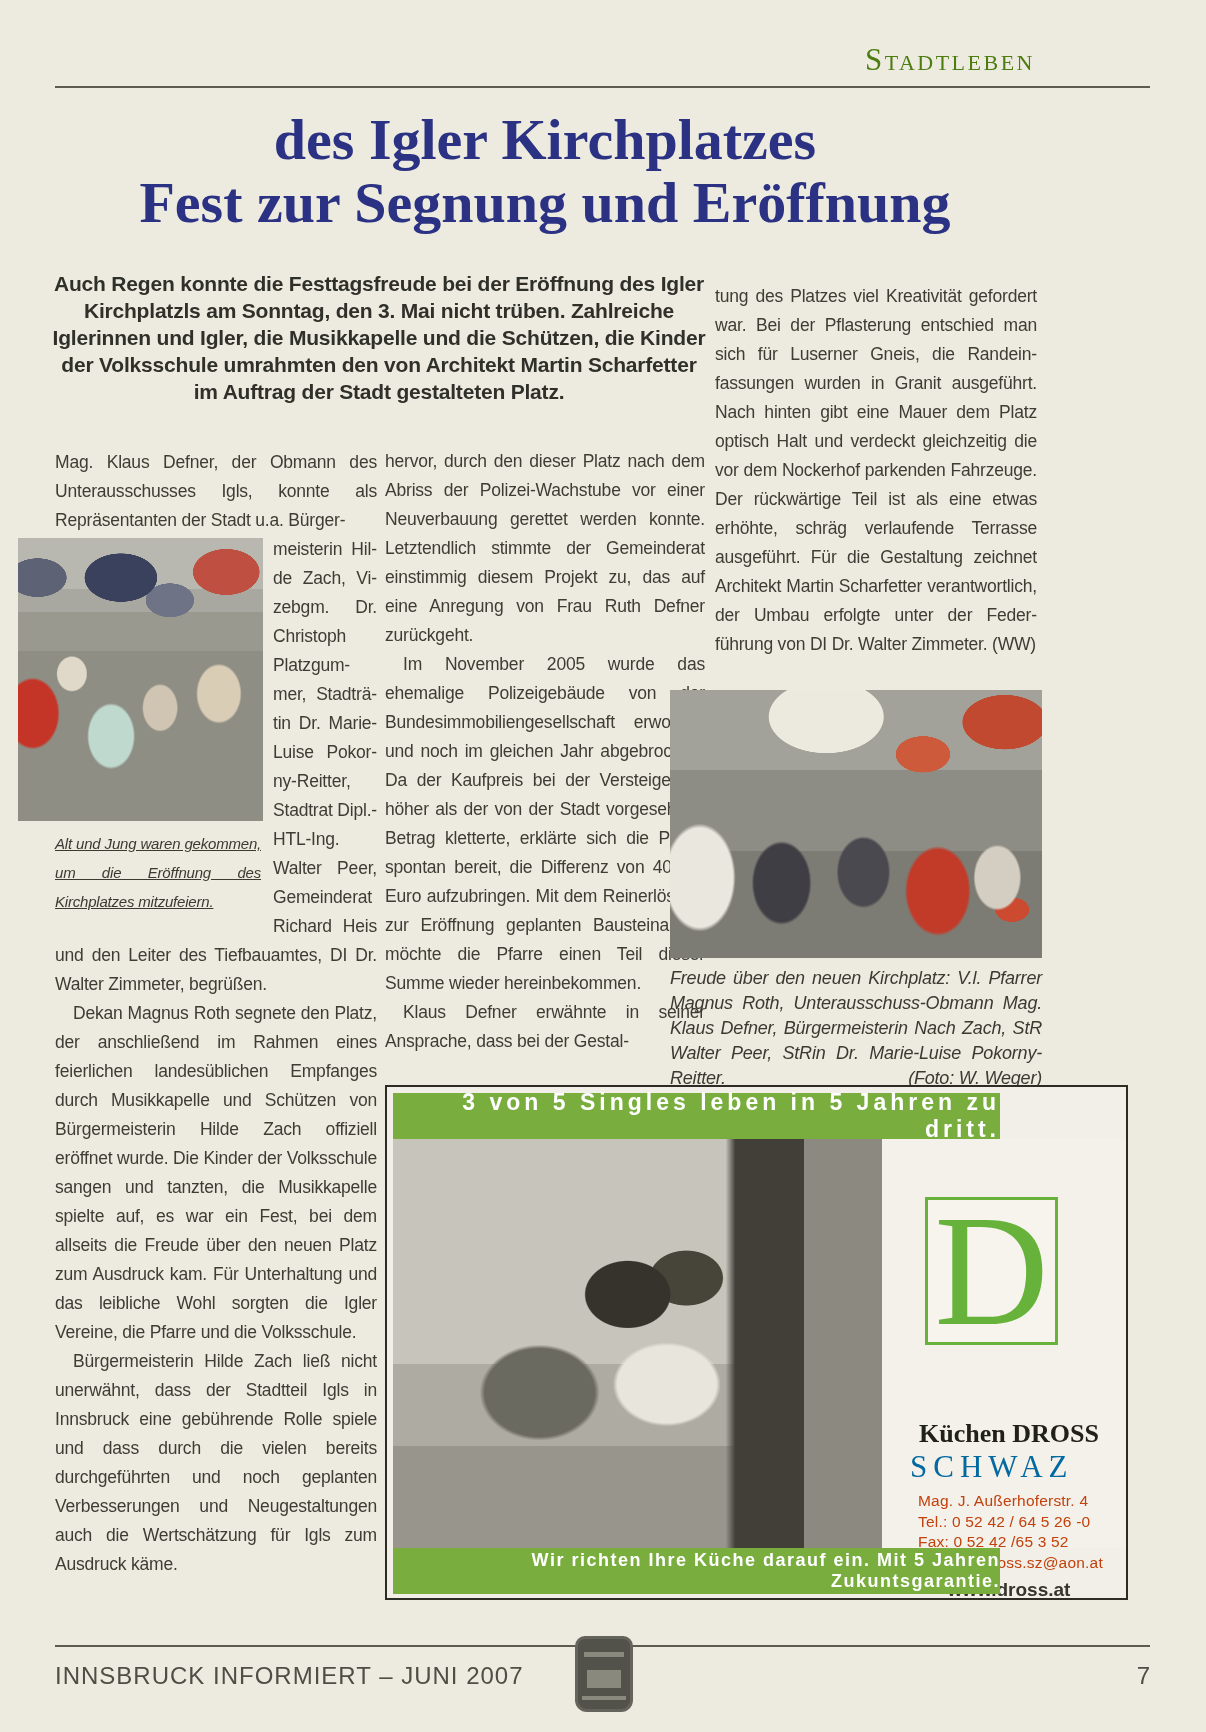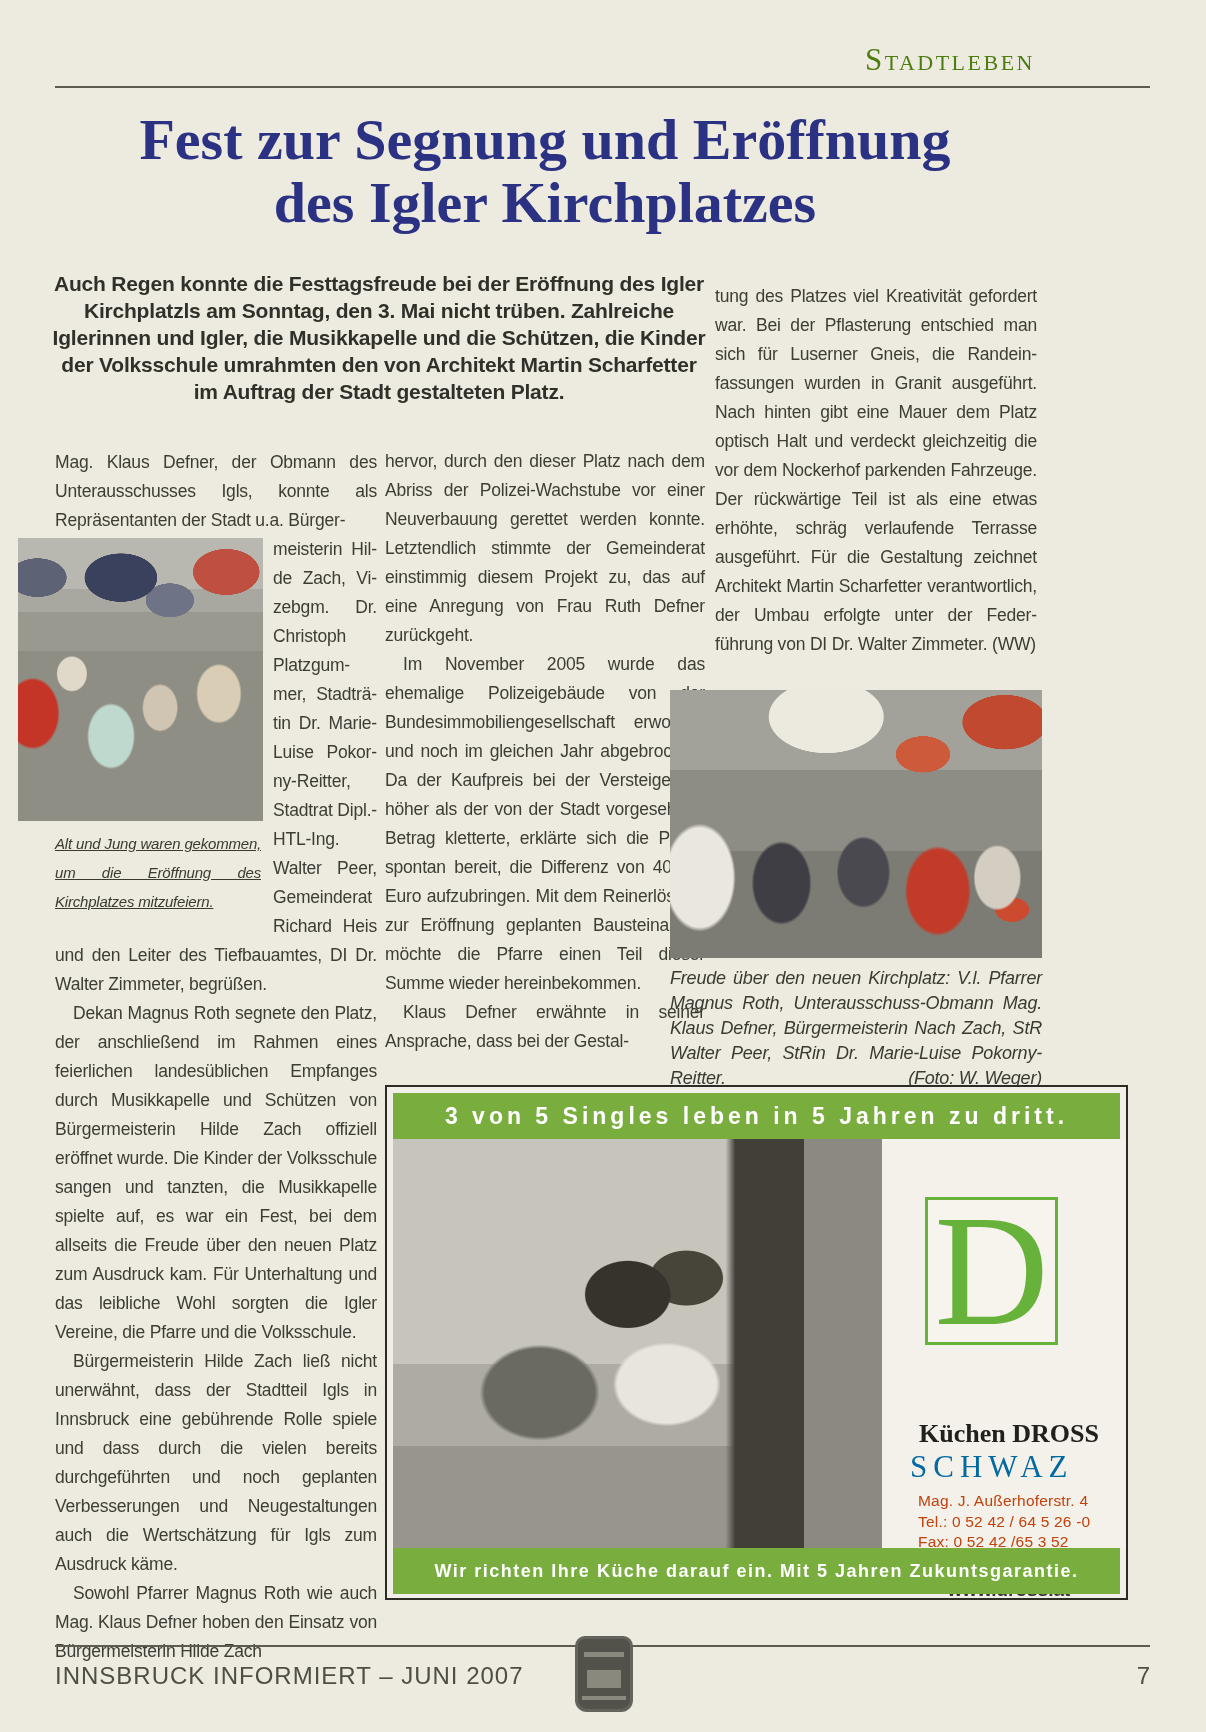--- a/index.html
+++ b/index.html
@@ -77,22 +77,22 @@
     font-style:italic; font-size:18px; line-height:25px; letter-spacing:-0.2px;
     color:#3a3a33; text-align:justify;
   }
   .credit{ position:absolute; right:0; bottom:0; font-style:italic; }
   
   .ad{
     position:absolute; left:385px; top:1085px; width:743px; height:515px;
     border:2px solid #2c2c25; background:#f1efe7; box-sizing:border-box;
   }
   .ad-bar{
-    position:absolute; left:6px; width:727px; height:46px; background:#79ae3e;
-    color:#ffffff; font-weight:bold; display:flex; align-items:center; justify-content:center;
+    position:absolute; left:6px; width:607px; height:46px; background:#79ae3e;
+    color:#ffffff; font-weight:bold; display:flex; align-items:center; justify-content:center;text-align:right;
   }
   .ad-bar.top{ top:6px; font-size:23px; letter-spacing:4px; }
   .ad-bar.bottom{ top:461px; font-size:18px; letter-spacing:1.5px; }
   .ad-photo{
     position:absolute; left:6px; top:52px; width:489px; height:409px;
     background-image:
       radial-gradient(70px 55px at 48% 38%, #35332c 60%, transparent 62%),
       radial-gradient(60px 45px at 60% 34%, #474439 60%, transparent 62%),
       radial-gradient(90px 70px at 56% 60%, #e8e5dc 55%, transparent 60%),
       radial-gradient(100px 80px at 30% 62%, #6b6a60 55%, transparent 60%),
@@ -135,36 +135,35 @@
 </style>
 </head>
 <body>
 
 <div class="page">
 
   <div class="kicker">Stadtleben</div>
   <div class="header-rule"></div>
 
   <h1 class="title">
+    <div>des Igler Kirchplatzes</div>
     <div>Fest zur Segnung und Eröffnung</div>
-    <div>des Igler Kirchplatzes</div>
   </h1>
 
   <p class="lead">Auch Regen konnte die Festtagsfreude bei der Eröffnung des Igler Kirchplatzls am Sonntag, den 3. Mai nicht trüben. Zahlreiche Iglerinnen und Igler, die Musikkapelle und die Schützen, die Kinder der Volksschule umrahmten den von Architekt Martin Scharfetter im Auftrag der Stadt gestalteten Platz.</p>
 
   <div class="col col1">
     <p>Mag. Klaus Defner, der Obmann des Unterausschusses Igls, konnte als Repräsentanten der Stadt u.a. Bürger-</p>
     <div class="photo-float">
       <div class="photo photo1"></div>
       <p class="caption">Alt und Jung waren gekommen, um die Eröffnung des Kirchplatzes mitzufeiern.</p>
     </div>
     <p>meisterin Hil­de Zach, Vi­zebgm. Dr. Chris­toph Platz­gum­mer, Stadt­rä­tin Dr. Marie-Luise Po­kor­ny-Reit­ter, Stadt­rat Dipl.-HTL-Ing. Walter Peer, Ge­mein­de­rat Richard Heis und den Lei­ter des Tiefbauamtes, DI Dr. Walter Zimmeter, begrüßen.</p>
     <p class="indent">Dekan Magnus Roth segnete den Platz, der anschließend im Rahmen eines feierlichen landesüblichen Empfanges durch Musikkapelle und Schützen von Bürgermeisterin Hilde Zach offiziell eröffnet wurde. Die Kinder der Volksschule sangen und tanzten, die Musikkapelle spielte auf, es war ein Fest, bei dem allseits die Freude über den neuen Platz zum Ausdruck kam. Für Unterhaltung und das leibliche Wohl sorgten die Igler Vereine, die Pfarre und die Volksschule.</p>
     <p class="indent">Bürgermeisterin Hilde Zach ließ nicht unerwähnt, dass der Stadtteil Igls in Innsbruck eine gebührende Rolle spiele und dass durch die vielen bereits durchgeführten und noch geplanten Verbesserungen und Neu­gestal­tungen auch die Wert­schät­zung für Igls zum Ausdruck käme.</p>
-    <p class="indent">Sowohl Pfarrer Magnus Roth wie auch Mag. Klaus Defner hoben den Einsatz von Bürgermeisterin Hilde Zach</p>
   </div>
 
   <div class="col col2">
     <p>hervor, durch den dieser Platz nach dem Abriss der Polizei-Wachstube vor einer Neuverbauung gerettet werden konnte. Letztendlich stimmte der Gemeinderat einstimmig diesem Projekt zu, das auf eine Anregung von Frau Ruth Defner zurückgeht.</p>
     <p class="indent">Im November 2005 wurde das ehemalige Polizeigebäude von der Bundes­immobilien­gesellschaft erworben und noch im gleichen Jahr abgebrochen. Da der Kaufpreis bei der Versteigerung höher als der von der Stadt vorgesehene Betrag kletterte, erklärte sich die Pfarre spontan bereit, die Differenz von 40.000 Euro aufzubringen. Mit dem Reinerlös der zur Eröffnung geplanten Bausteinaktion möchte die Pfarre einen Teil dieser Summe wieder hereinbekommen.</p>
     <p class="indent">Klaus Defner erwähnte in seiner Ansprache, dass bei der Gestal-</p>
   </div>
 
   <div class="col col3">
     <p>tung des Platzes viel Kreativität gefordert war. Bei der Pflasterung entschied man sich für Luserner Gneis, die Rand­ein­fassungen wurden in Granit ausgeführt. Nach hinten gibt eine Mauer dem Platz optisch Halt und verdeckt gleichzeitig die vor dem Nockerhof parkenden Fahrzeuge. Der rückwärtige Teil ist als eine etwas erhöhte, schräg verlaufende Terrasse ausgeführt. Für die Gestaltung zeichnet Architekt Martin Scharfetter verantwortlich, der Umbau erfolgte unter der Feder­führung von DI Dr. Walter Zimmeter. (WW)</p>

